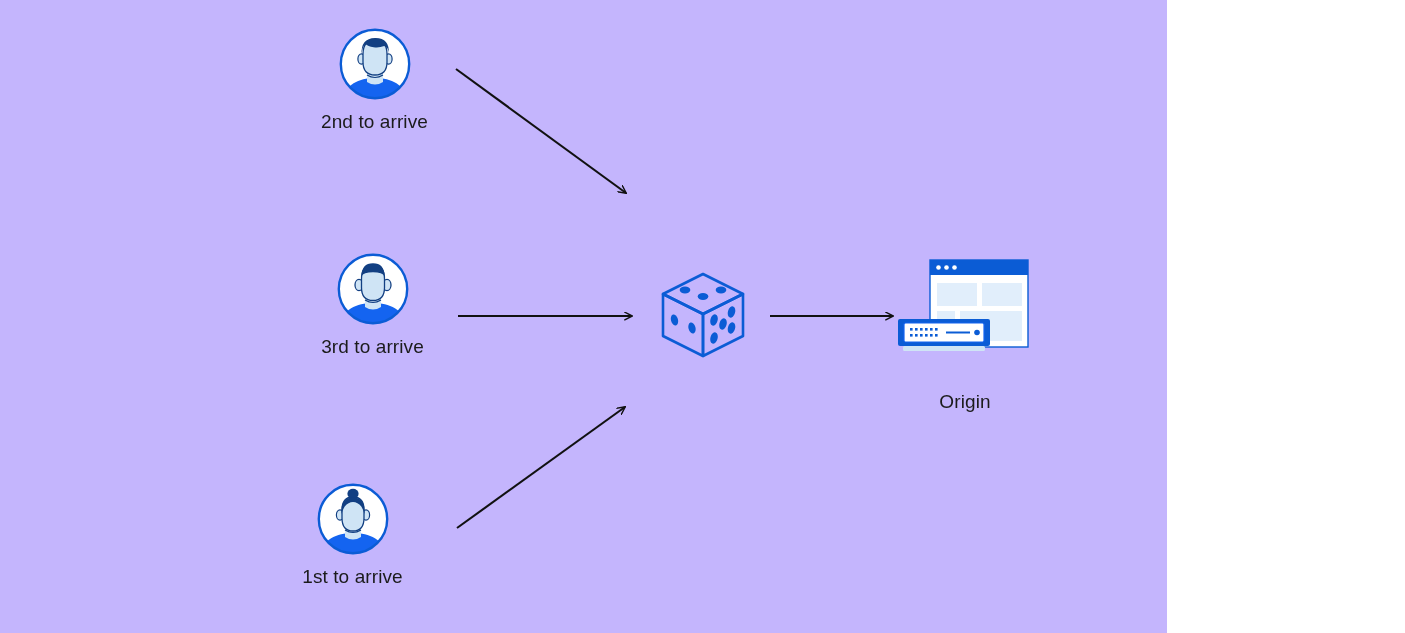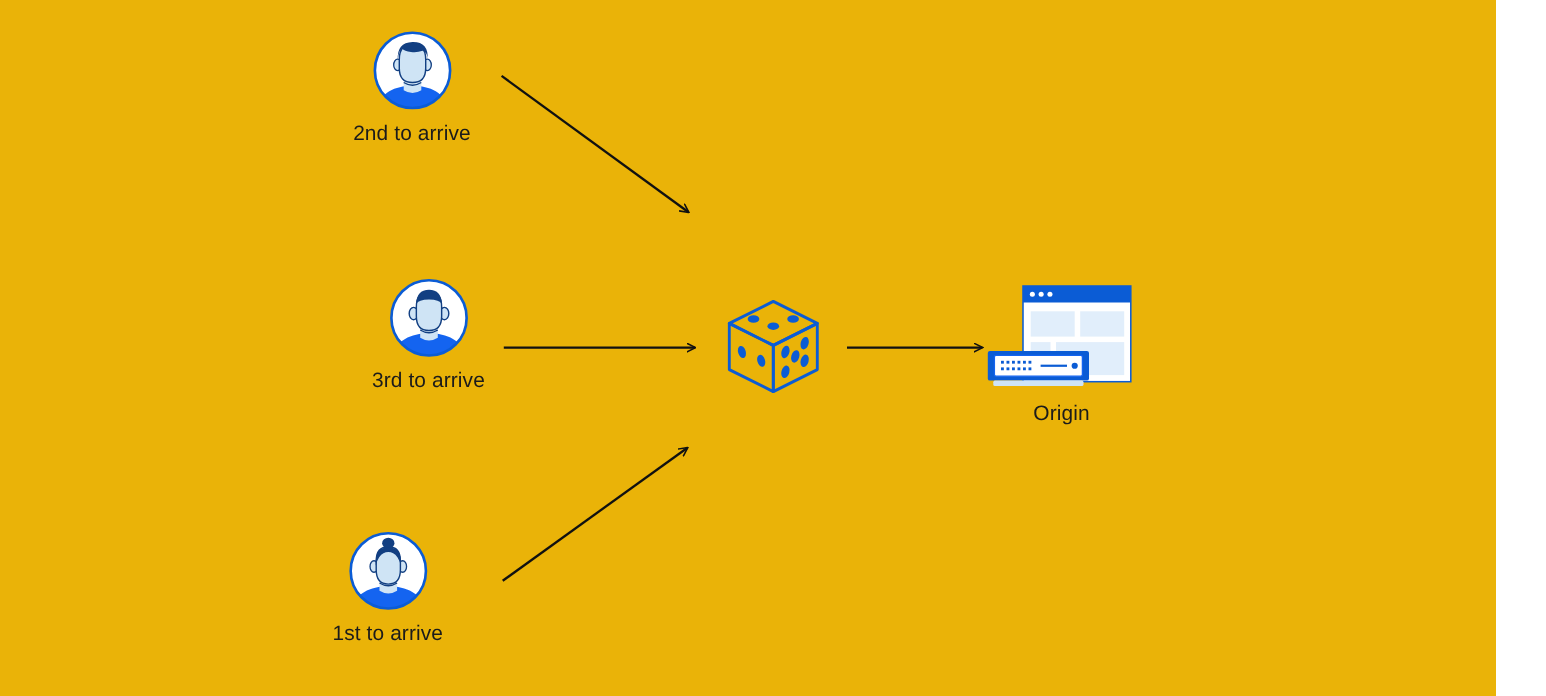--- a/index.html
+++ b/index.html
@@ -6,23 +6,23 @@
     margin: 0;
     padding: 0;
     background: #ffffff;
   }
   body {
     font-family: "Liberation Sans", sans-serif;
     -webkit-font-smoothing: antialiased;
   }
   #canvas {
     position: relative;
-    width: 1360px;
+    width: 1167px;
     height: 633px;
-    background: #eab308;
+    background: #c4b5fd;
     overflow: hidden;
   }
   .node {
     position: absolute;
     display: flex;
     flex-direction: column;
     align-items: center;
   }
   .node-label {
     margin-top: 8px;
@@ -39,25 +39,25 @@
   #arrow-layer {
     position: absolute;
     left: 0;
     top: 0;
     width: 1405px;
     height: 633px;
     pointer-events: none;
   }
   
   #user-2nd  { left: 297px; top: 26px;  width: 155px; }
-  #user-3rd  { left: 312px; top: 251px; width: 155px; }
+  #user-3rd  { left: 295px; top: 251px; width: 155px; }
   #user-1st  { left: 275px; top: 481px; width: 155px; }
   #dice-node { left: 657px; top: 268px; width: 92px; }
   #origin-node { left: 890px; top: 255px; width: 150px; }
-  #origin-node .node-label { margin-top: 0; }
+  #origin-node .node-label { margin-top: 25px; }
 </style>
 </head>
 <body>
 
 <div id="canvas">
 
   <svg id="arrow-layer" viewBox="0 0 1405 633">
     <defs>
       <marker id="ah" viewBox="0 0 12 12" refX="10.5" refY="6" markerWidth="9" markerHeight="9" orient="auto-start-reverse" markerUnits="userSpaceOnUse">
         <path d="M1,1 L11,6 L1,11" fill="none" stroke="#111111" stroke-width="1.9" stroke-linecap="square" stroke-linejoin="miter"></path>

